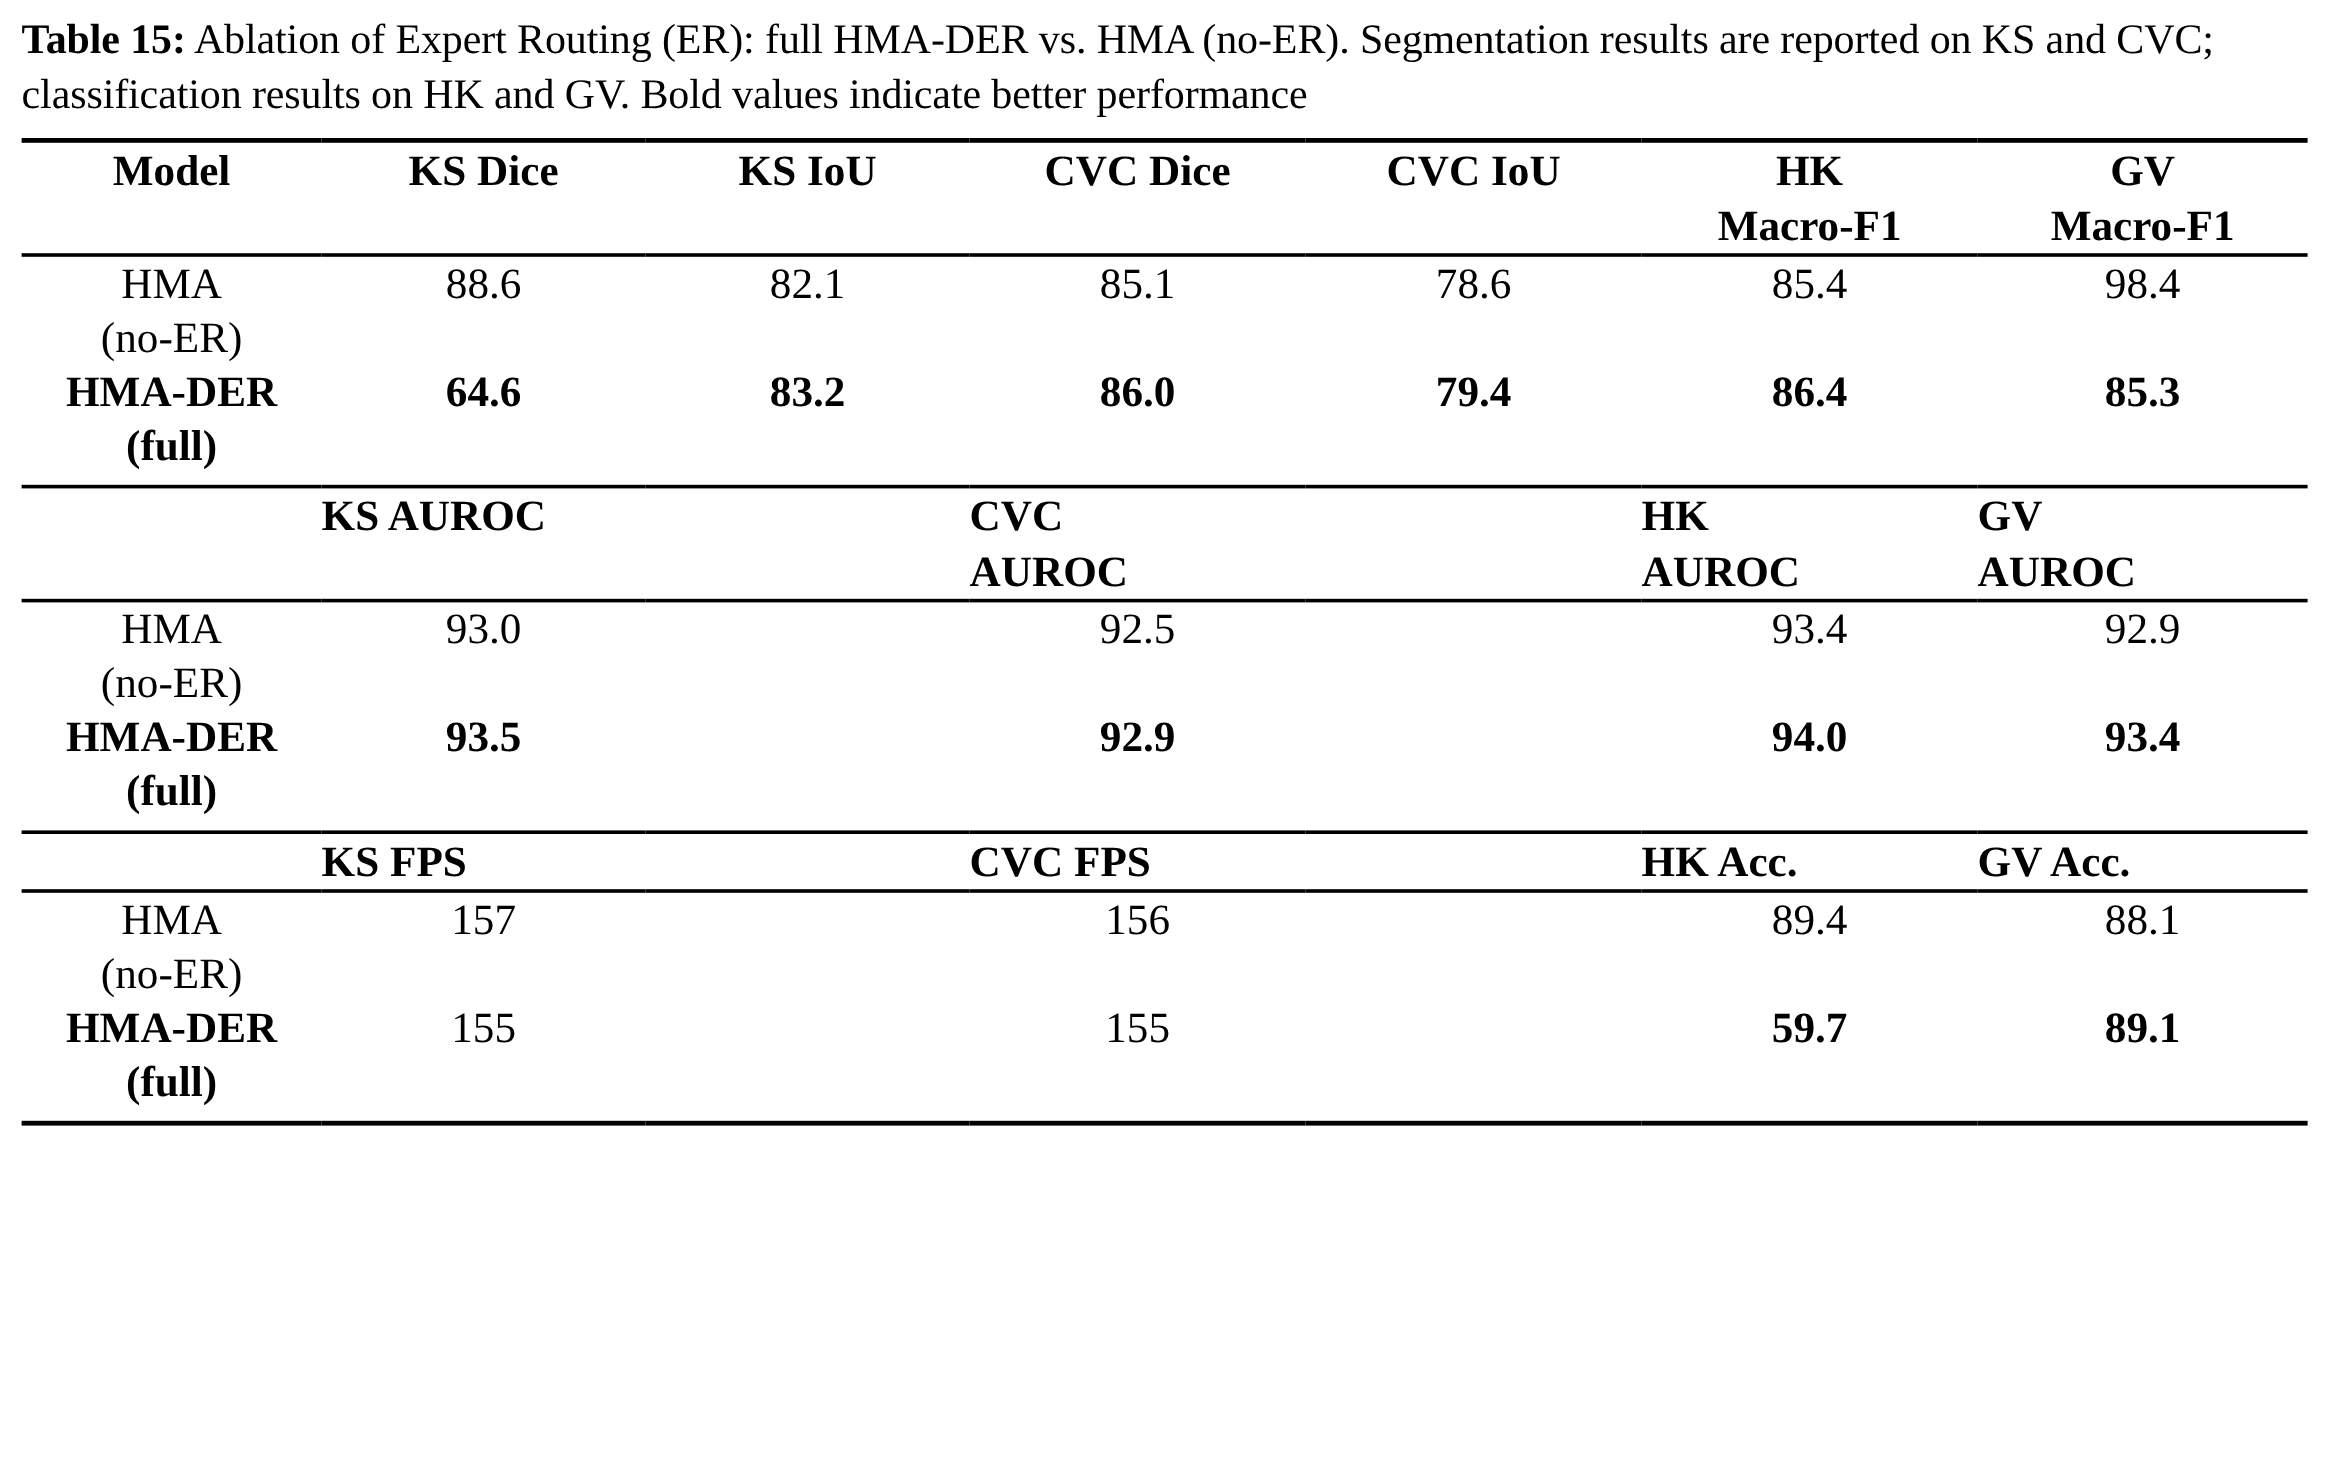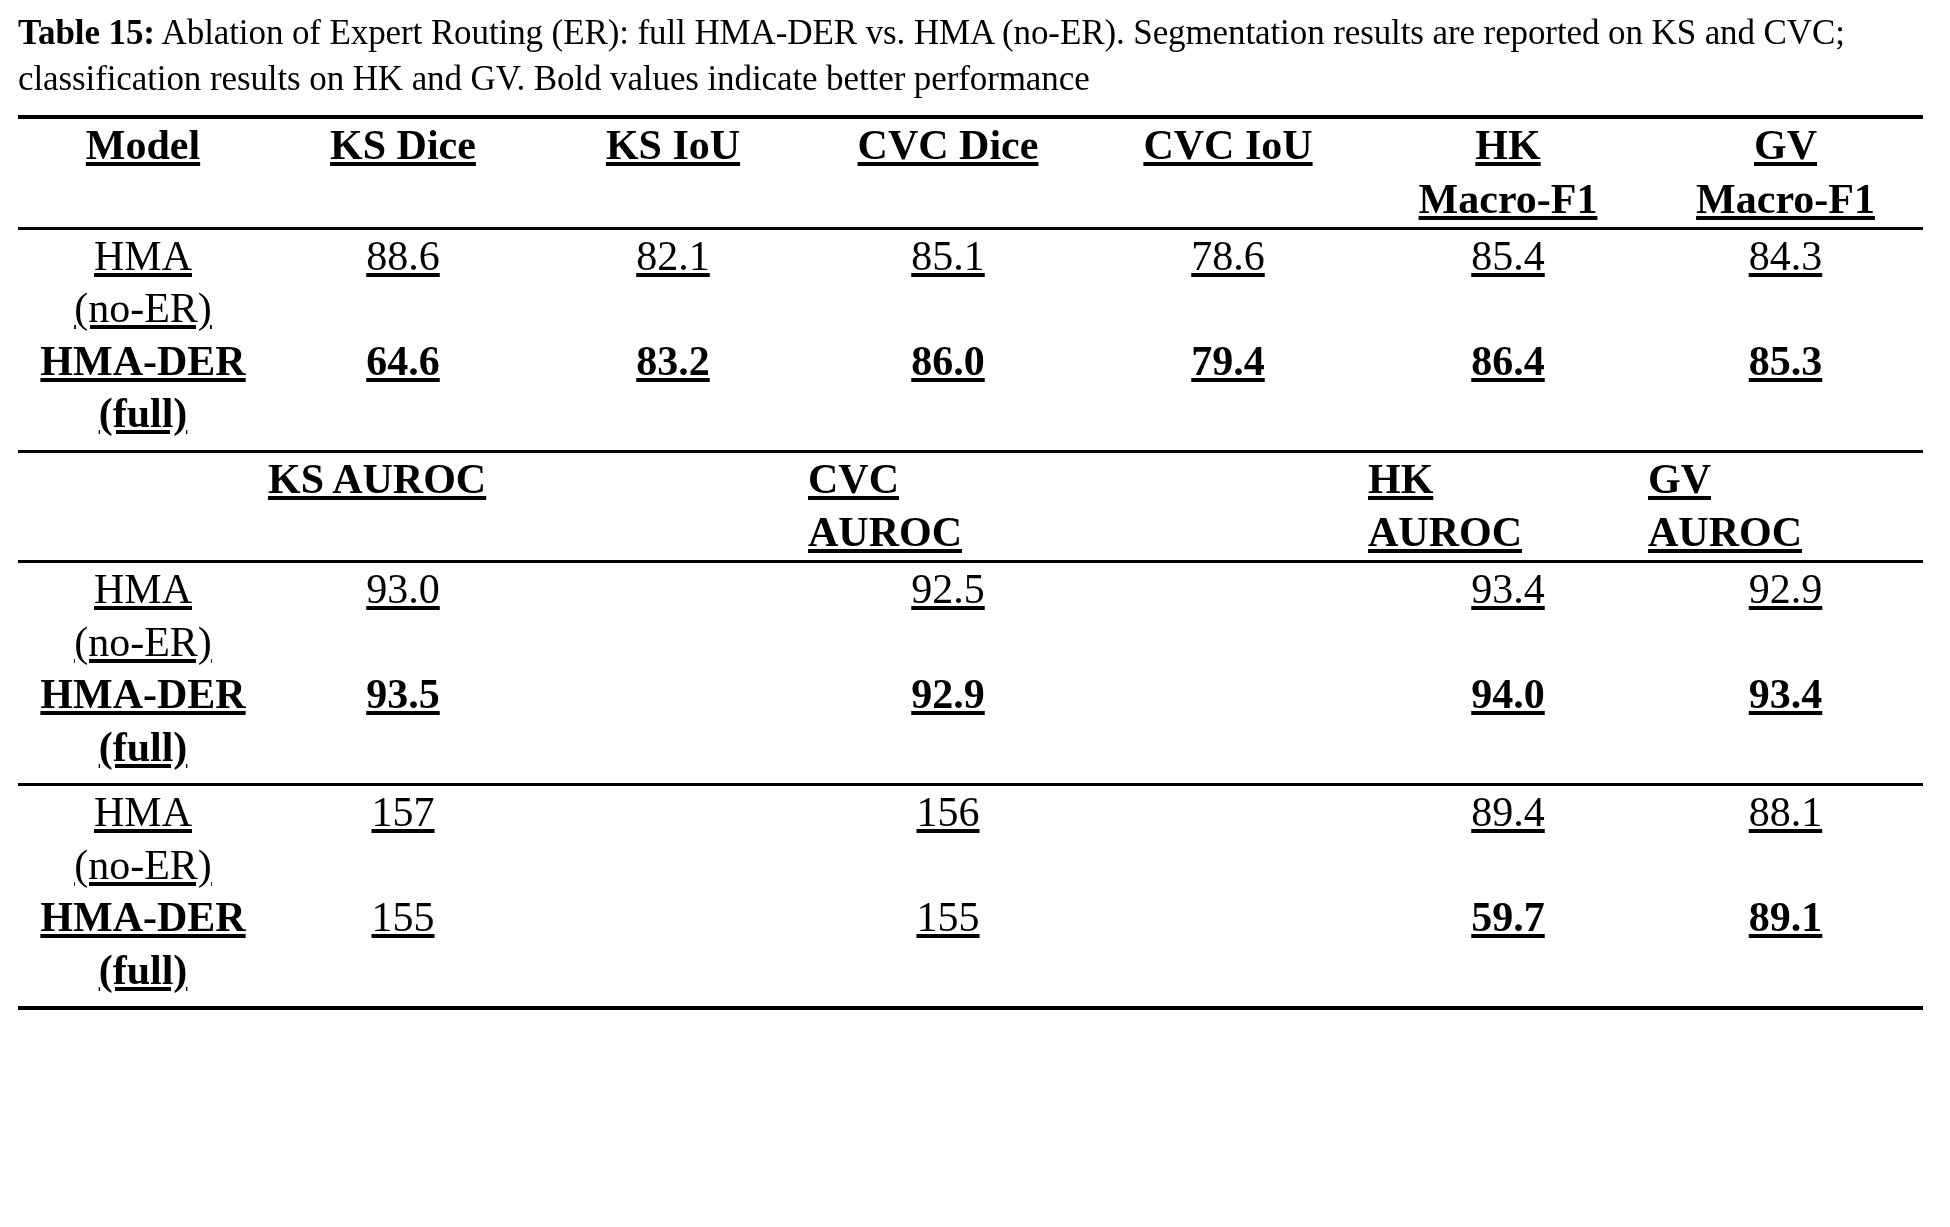--- a/index.html
+++ b/index.html
@@ -26,22 +26,21 @@
     margin: 0 0 14px 0;
     letter-spacing: -0.1px;
   }
   .caption .lead {
     font-weight: bold;
   }
   table.tbl {
     width: 1905px;
     border-collapse: collapse;
     table-layout: fixed;
-    font-size: 42px;
-    text-decoration: underline;
+    font-size: 36px;
   }
   table.tbl td, table.tbl th {
     padding: 0;
     vertical-align: top;
   }
   .rule-top td {
     border-top: 4px solid #000;
   }
   .rule-mid td {
     border-top: 3px solid #000;
@@ -139,21 +138,21 @@
       <tr class="datarow rule-mid">
         <td class="model-cell two-line">
           <span>HMA</span>
           <span>(no-ER)</span>
         </td>
         <td>88.6</td>
         <td>82.1</td>
         <td>85.1</td>
         <td>78.6</td>
         <td>85.4</td>
-        <td>84.3</td>
+        <td>98.4</td>
       </tr>
 
       <tr class="datarow">
         <td class="model-cell two-line bold">
           <span>HMA-DER</span>
           <span>(full)</span>
         </td>
         <td class="bold">64.6</td>
         <td class="bold">83.2</td>
         <td class="bold">86.0</td>
@@ -217,20 +216,29 @@
         <td class="bold">92.9</td>
         <td></td>
         <td class="bold">94.0</td>
         <td class="bold">93.4</td>
       </tr>
 
       <tr class="spacer-row">
         <td colspan="7"></td>
       </tr>
 
+      <tr class="sub-hdr rule-mid">
+        <td></td>
+        <td>KS FPS</td>
+        <td></td>
+        <td>CVC FPS</td>
+        <td></td>
+        <td>HK Acc.</td>
+        <td>GV Acc.</td>
+      </tr>
 
       <tr class="datarow rule-mid">
         <td class="model-cell two-line">
           <span>HMA</span>
           <span>(no-ER)</span>
         </td>
         <td>157</td>
         <td></td>
         <td>156</td>
         <td></td>

